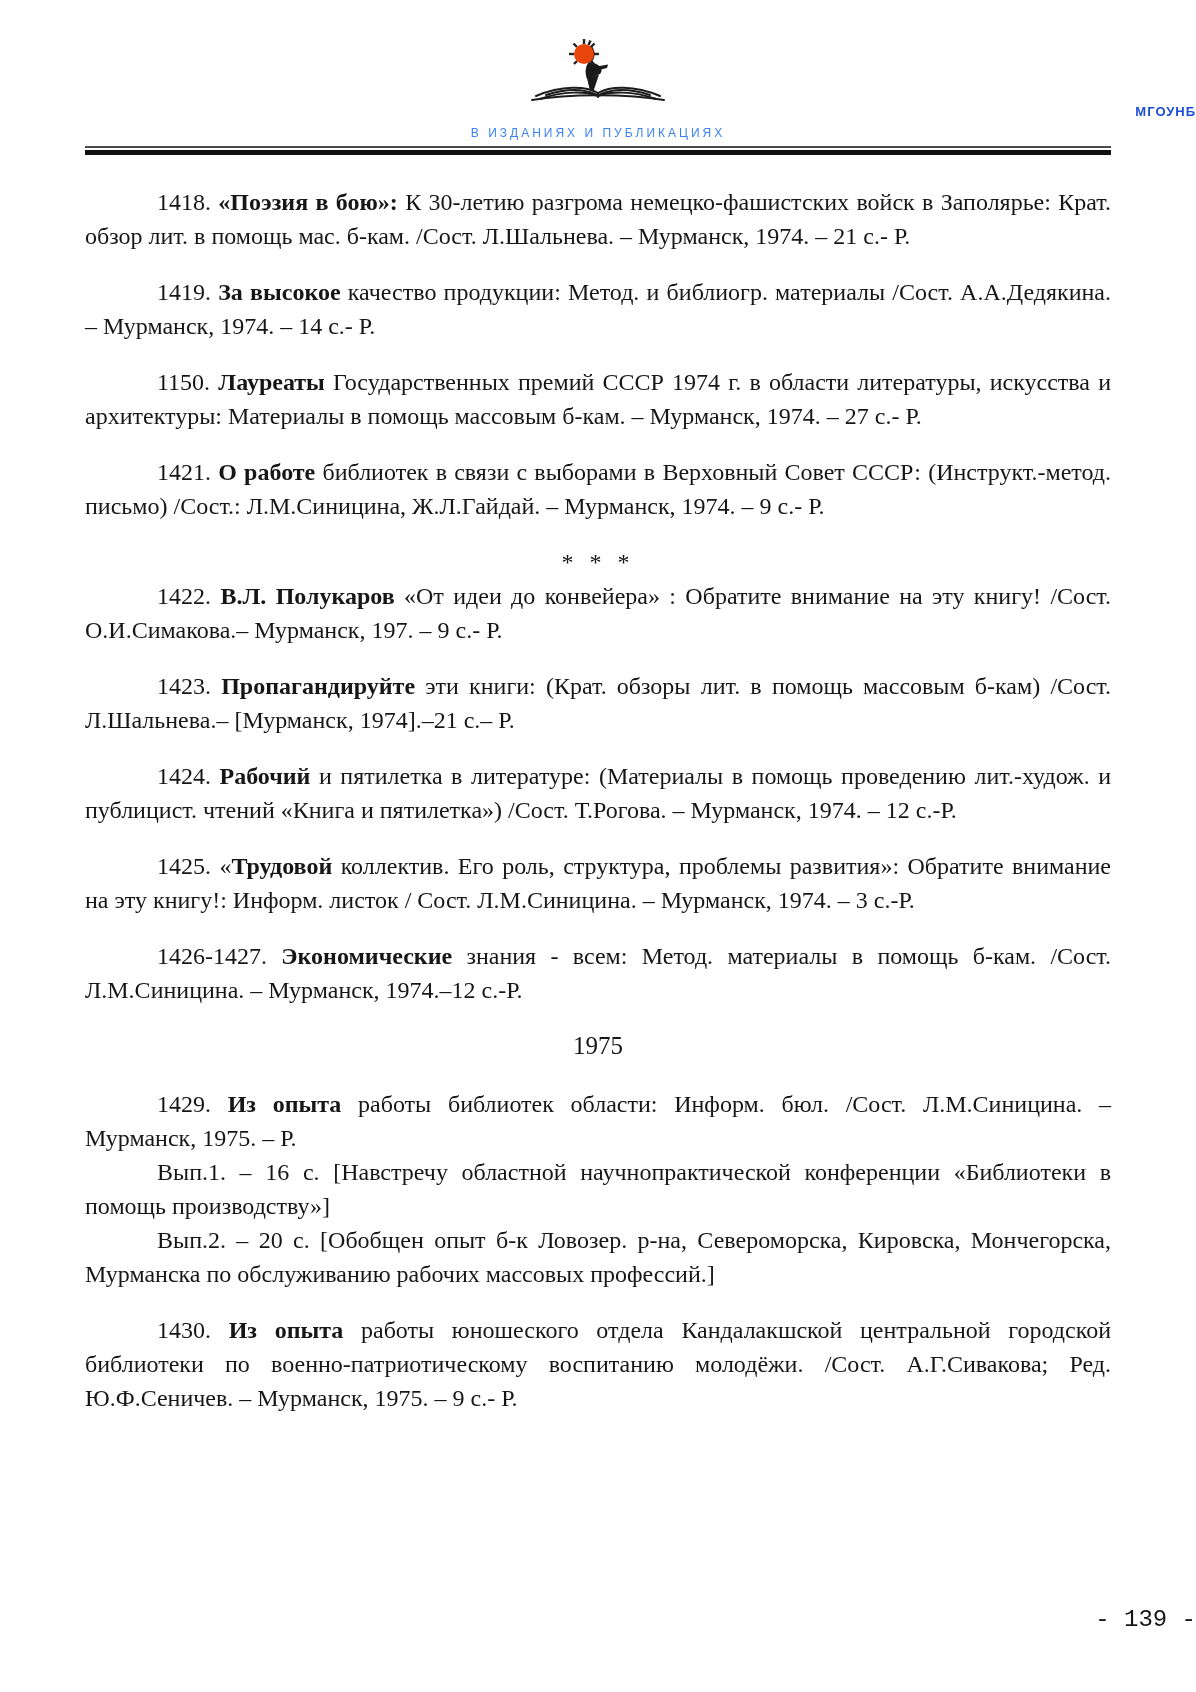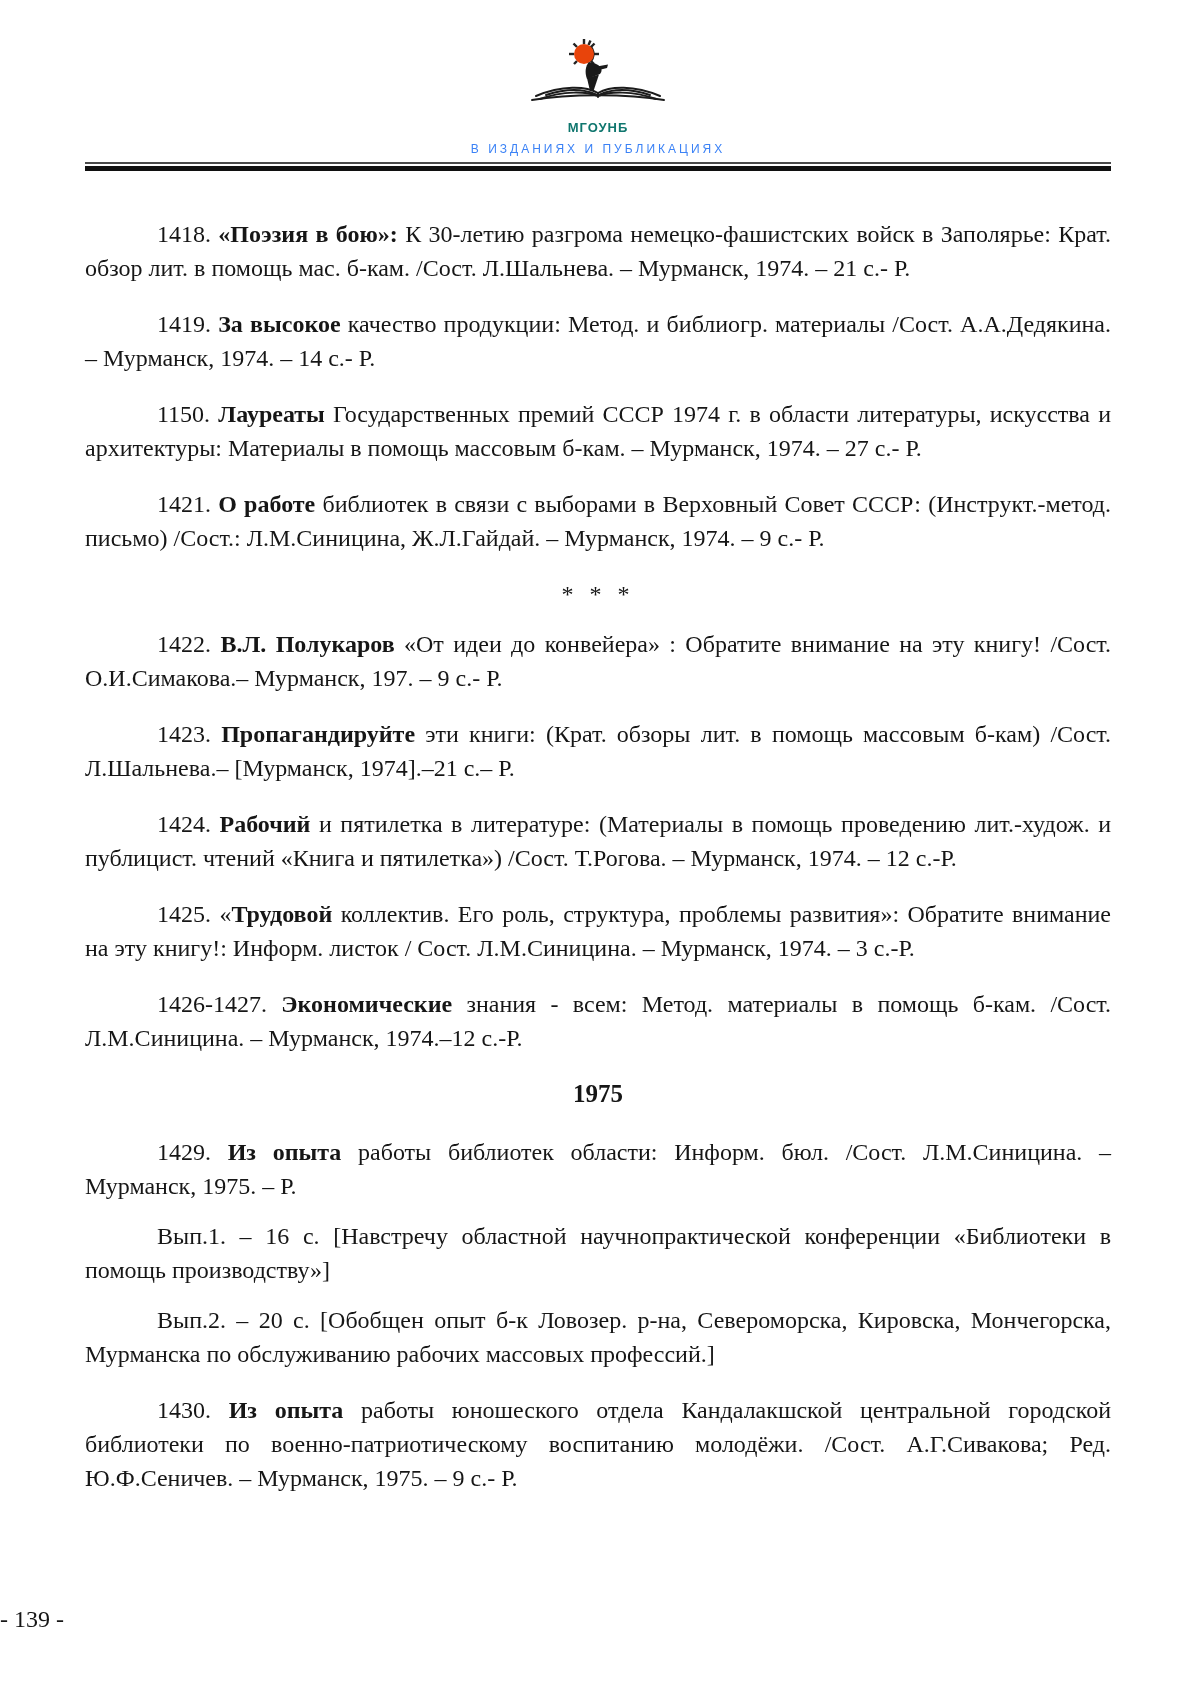--- a/index.html
+++ b/index.html
@@ -9,55 +9,55 @@
     margin:0 auto;
     background:#ffffff;
     font-family:"Liberation Serif", serif;
     color:#161616;
     overflow:hidden;
   }
   .header { text-align:center; padding-top:38px; }
   .logo-svg { display:block; margin:0 auto; }
   .logo-label {
     font-family:"Liberation Sans", sans-serif;
-    font-size:13px; font-weight:bold; color:#0f766e;
-    letter-spacing:1px; margin-top:18px;
+    font-size:13px; font-weight:bold; color:#1d4ed8;
+    letter-spacing:1px; margin-top:2px;text-align:right;
   }
   .header-subtitle {
     font-family:"Liberation Sans", sans-serif;
     font-size:12px; color:#3b82f6;
     letter-spacing:3px; margin-top:7px;
   }
   .double-rule {
     margin:6px 85px 0 85px;
     height:2px;
     border-top:2px solid #4a4a4a;
     border-bottom:5px solid #101010;
   }
   .content { padding:30px 85px 0 85px; }
   p.entry {
     font-size:24px; line-height:34px;
-    margin:16px 0 22px 0;
+    margin:0 0 22px 0;
     text-indent:72px;
     text-align:justify;
   }
   p.entry .lead { font-weight:bold; }
   p.entry.tight { margin-bottom:0; }
   .separator {
     font-size:24px; line-height:34px;
     text-align:center; letter-spacing:5px;
     margin:0;
   }
   .year-heading {
-    font-size:25px; line-height:34px; font-weight:bold;
+    font-size:25px; line-height:34px; font-weight:normal;
     text-align:center; margin:4px 0 24px 0;
   }
   .footer {
     position:absolute; left:0; right:0; top:1606px;
-    text-align:left; font-size:24px; color:#161616;
+    text-align:right; font-size:24px; color:#161616;font-family:Liberation Mono, monospace;
   }
 </style>
 </head>
 <body>
 
 <div class="page">
 
   <div class="header">
     <svg class="logo-svg" width="150" height="64" viewBox="0 0 140 64">
       <g>

